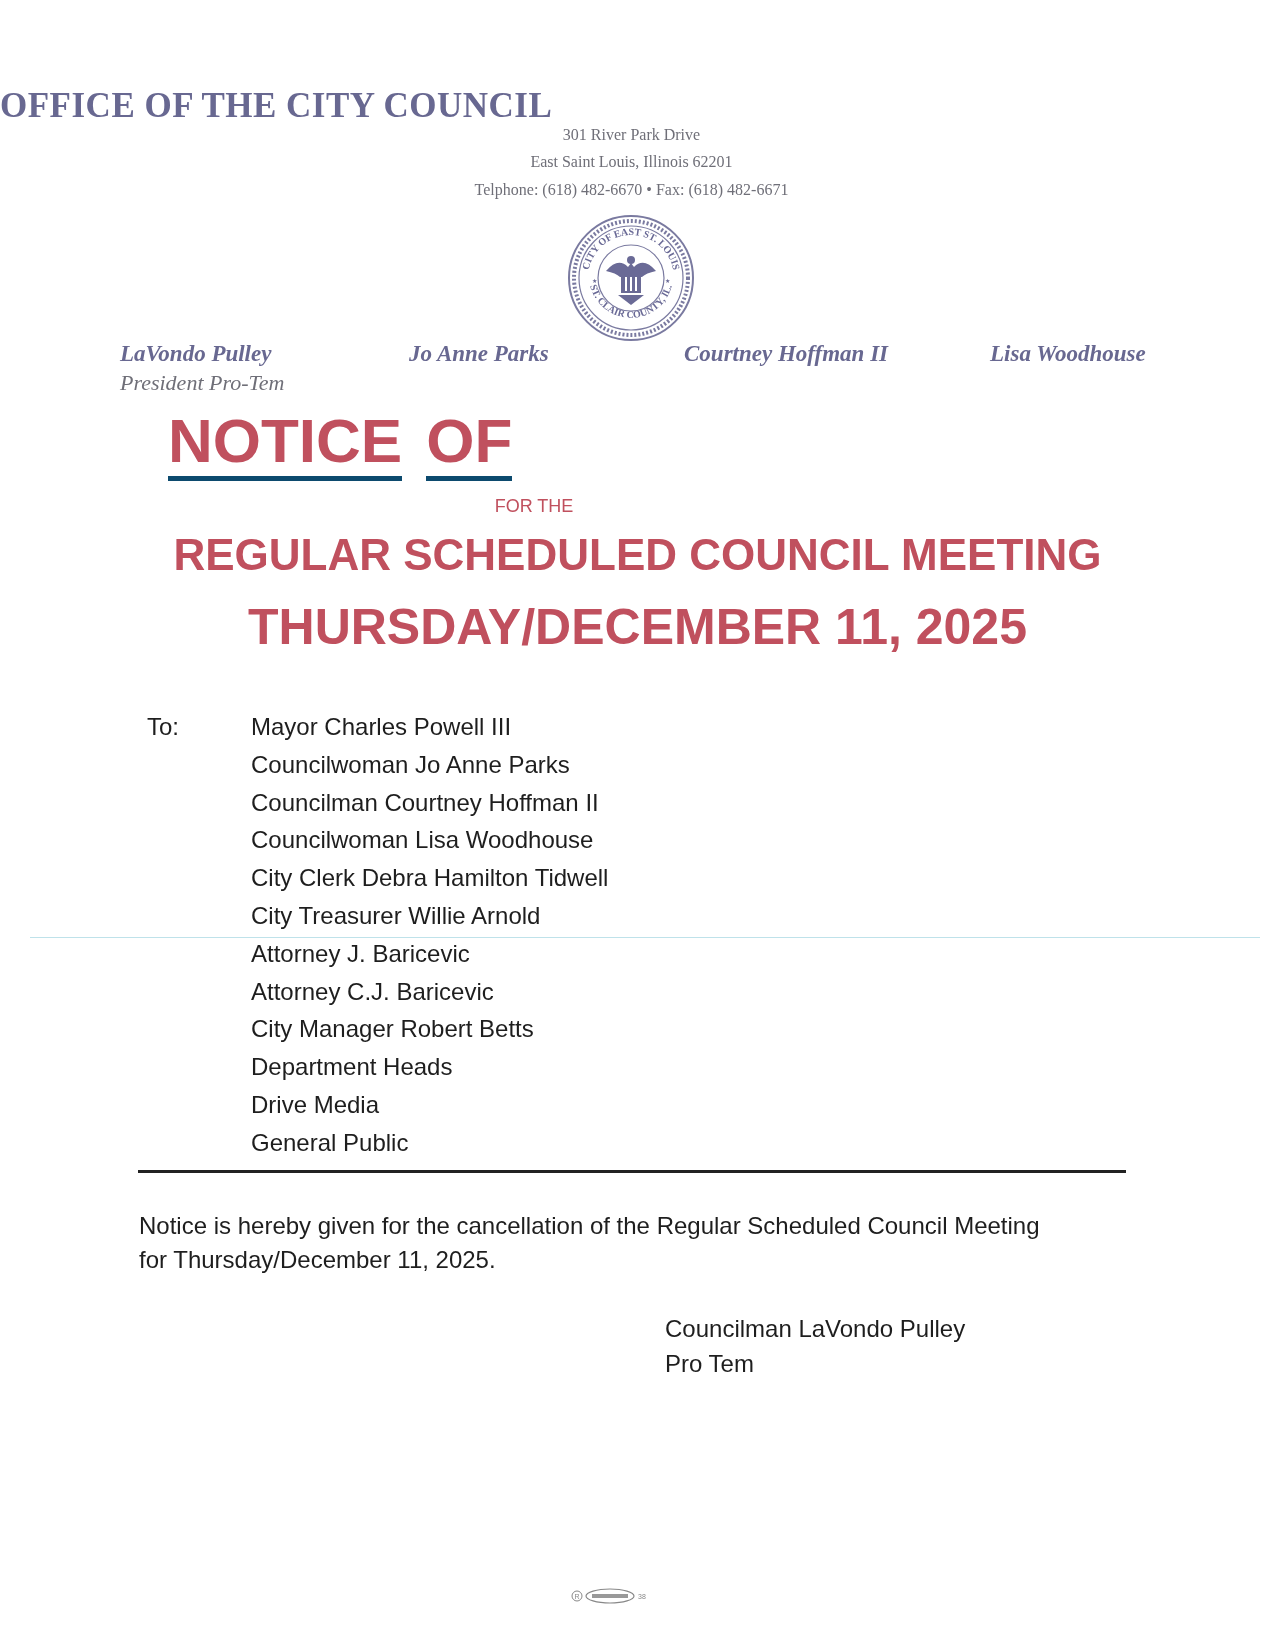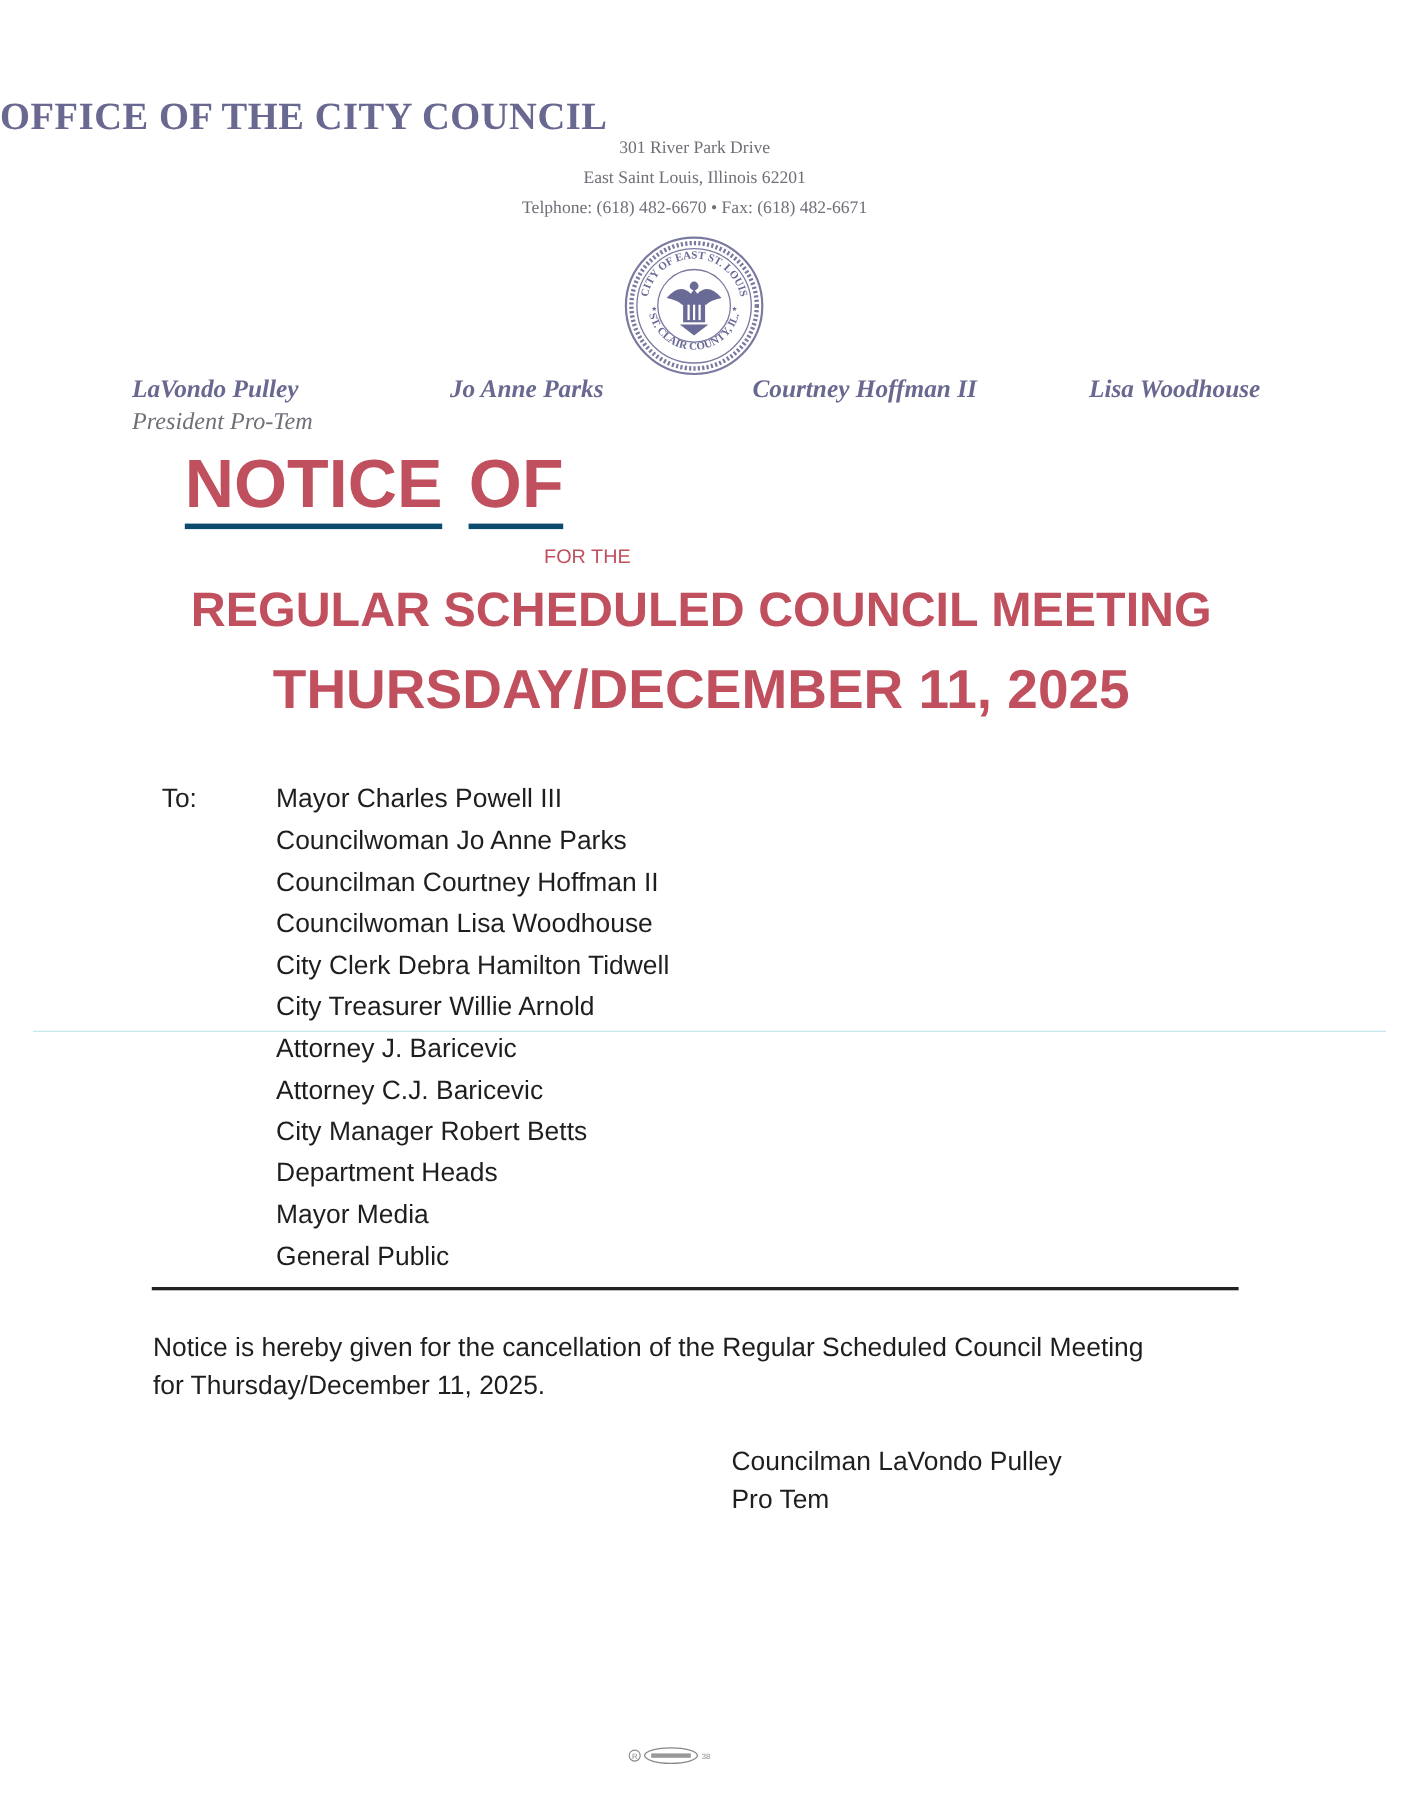--- a/index.html
+++ b/index.html
@@ -93,21 +93,21 @@
 <div class="abs sans blk recipient" style="top:751px">Councilwoman Jo Anne Parks</div>
 <div class="abs sans blk recipient" style="top:789px">Councilman Courtney Hoffman II</div>
 <div class="abs sans blk recipient" style="top:826px">Councilwoman Lisa Woodhouse</div>
 <div class="abs sans blk recipient" style="top:864px">City Clerk Debra Hamilton Tidwell</div>
 <div class="abs sans blk recipient" style="top:902px">City Treasurer Willie Arnold</div>
 <div class="abs" id="cyan-line"></div>
 <div class="abs sans blk recipient" style="top:940px">Attorney J. Baricevic</div>
 <div class="abs sans blk recipient" style="top:978px">Attorney C.J. Baricevic</div>
 <div class="abs sans blk recipient" style="top:1015px">City Manager Robert Betts</div>
 <div class="abs sans blk recipient" style="top:1053px">Department Heads</div>
-<div class="abs sans blk recipient" style="top:1091px">Mayor Media</div>
+<div class="abs sans blk recipient" style="top:1091px">Drive Media</div>
 <div class="abs sans blk recipient" style="top:1129px">General Public</div>
 
 <div class="abs" id="divider"></div>
 
 <div class="abs sans blk" id="body-text">Notice is hereby given for the cancellation of the Regular Scheduled Council Meeting for Thursday/December 11, 2025.</div>
 
 <div class="abs sans blk" id="sig-name">Councilman LaVondo Pulley</div>
 <div class="abs sans blk" id="sig-title">Pro Tem</div>
 
 <svg class="abs" id="union-bug" viewBox="0 0 90 18">

